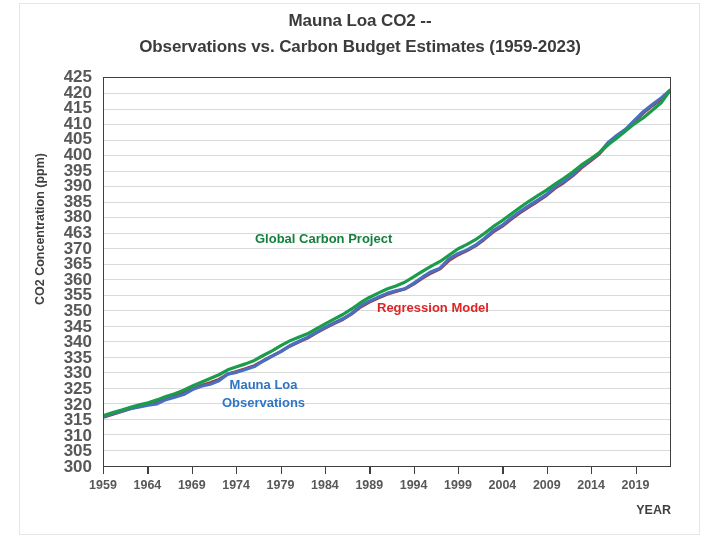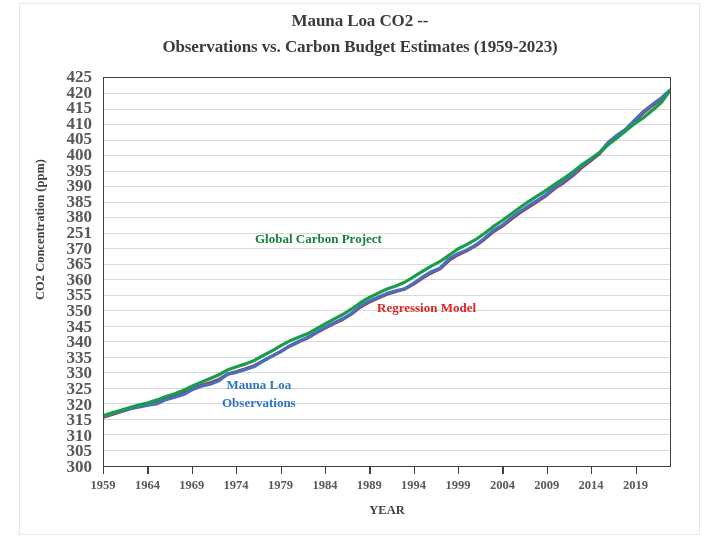--- a/index.html
+++ b/index.html
@@ -7,21 +7,20 @@
     padding: 0;
     background: #ffffff;
     font-family: "Liberation Sans", sans-serif;
   }
   #page {
     position: relative;
     width: 720px;
     height: 540px;
     background: #ffffff;
     overflow: hidden;
-    font-family: Liberation Serif, serif;
   }
   
   #frame {
     position: absolute;
     left: 19px;
     top: 3px;
     width: 681px;
     height: 532px;
     border: 1px solid #e6e6e6;
     box-sizing: border-box;
@@ -123,21 +122,21 @@
     font-weight: bold;
     color: #585858;
     transform: translateX(-50%);
     white-space: nowrap;
   }
   #x-axis-title {
     position: absolute;
     left: 103px;
     top: 503px;
     width: 568px;
-    text-align: center;
+    text-align: right;
     font-size: 12.5px;
     font-weight: bold;
     color: #3f3f3f;
   }
 
   
   .annot {
     position: absolute;
     font-size: 13px;
     font-weight: bold;
@@ -170,21 +169,21 @@
       <div class="ytick" style="top:319.0px">325</div>
       <div class="ytick" style="top:303.4px">330</div>
       <div class="ytick" style="top:287.8px">335</div>
       <div class="ytick" style="top:272.2px">340</div>
       <div class="ytick" style="top:256.6px">345</div>
       <div class="ytick" style="top:241.0px">350</div>
       <div class="ytick" style="top:225.4px">355</div>
       <div class="ytick" style="top:209.8px">360</div>
       <div class="ytick" style="top:194.2px">365</div>
       <div class="ytick" style="top:178.6px">370</div>
-      <div class="ytick" style="top:163.0px">251</div>
+      <div class="ytick" style="top:163.0px">463</div>
       <div class="ytick" style="top:147.4px">380</div>
       <div class="ytick" style="top:131.8px">385</div>
       <div class="ytick" style="top:116.2px">390</div>
       <div class="ytick" style="top:100.6px">395</div>
       <div class="ytick" style="top:85.0px">400</div>
       <div class="ytick" style="top:69.4px">405</div>
       <div class="ytick" style="top:53.8px">410</div>
       <div class="ytick" style="top:38.2px">415</div>
       <div class="ytick" style="top:22.6px">420</div>
       <div class="ytick" style="top:7.0px">425</div>

